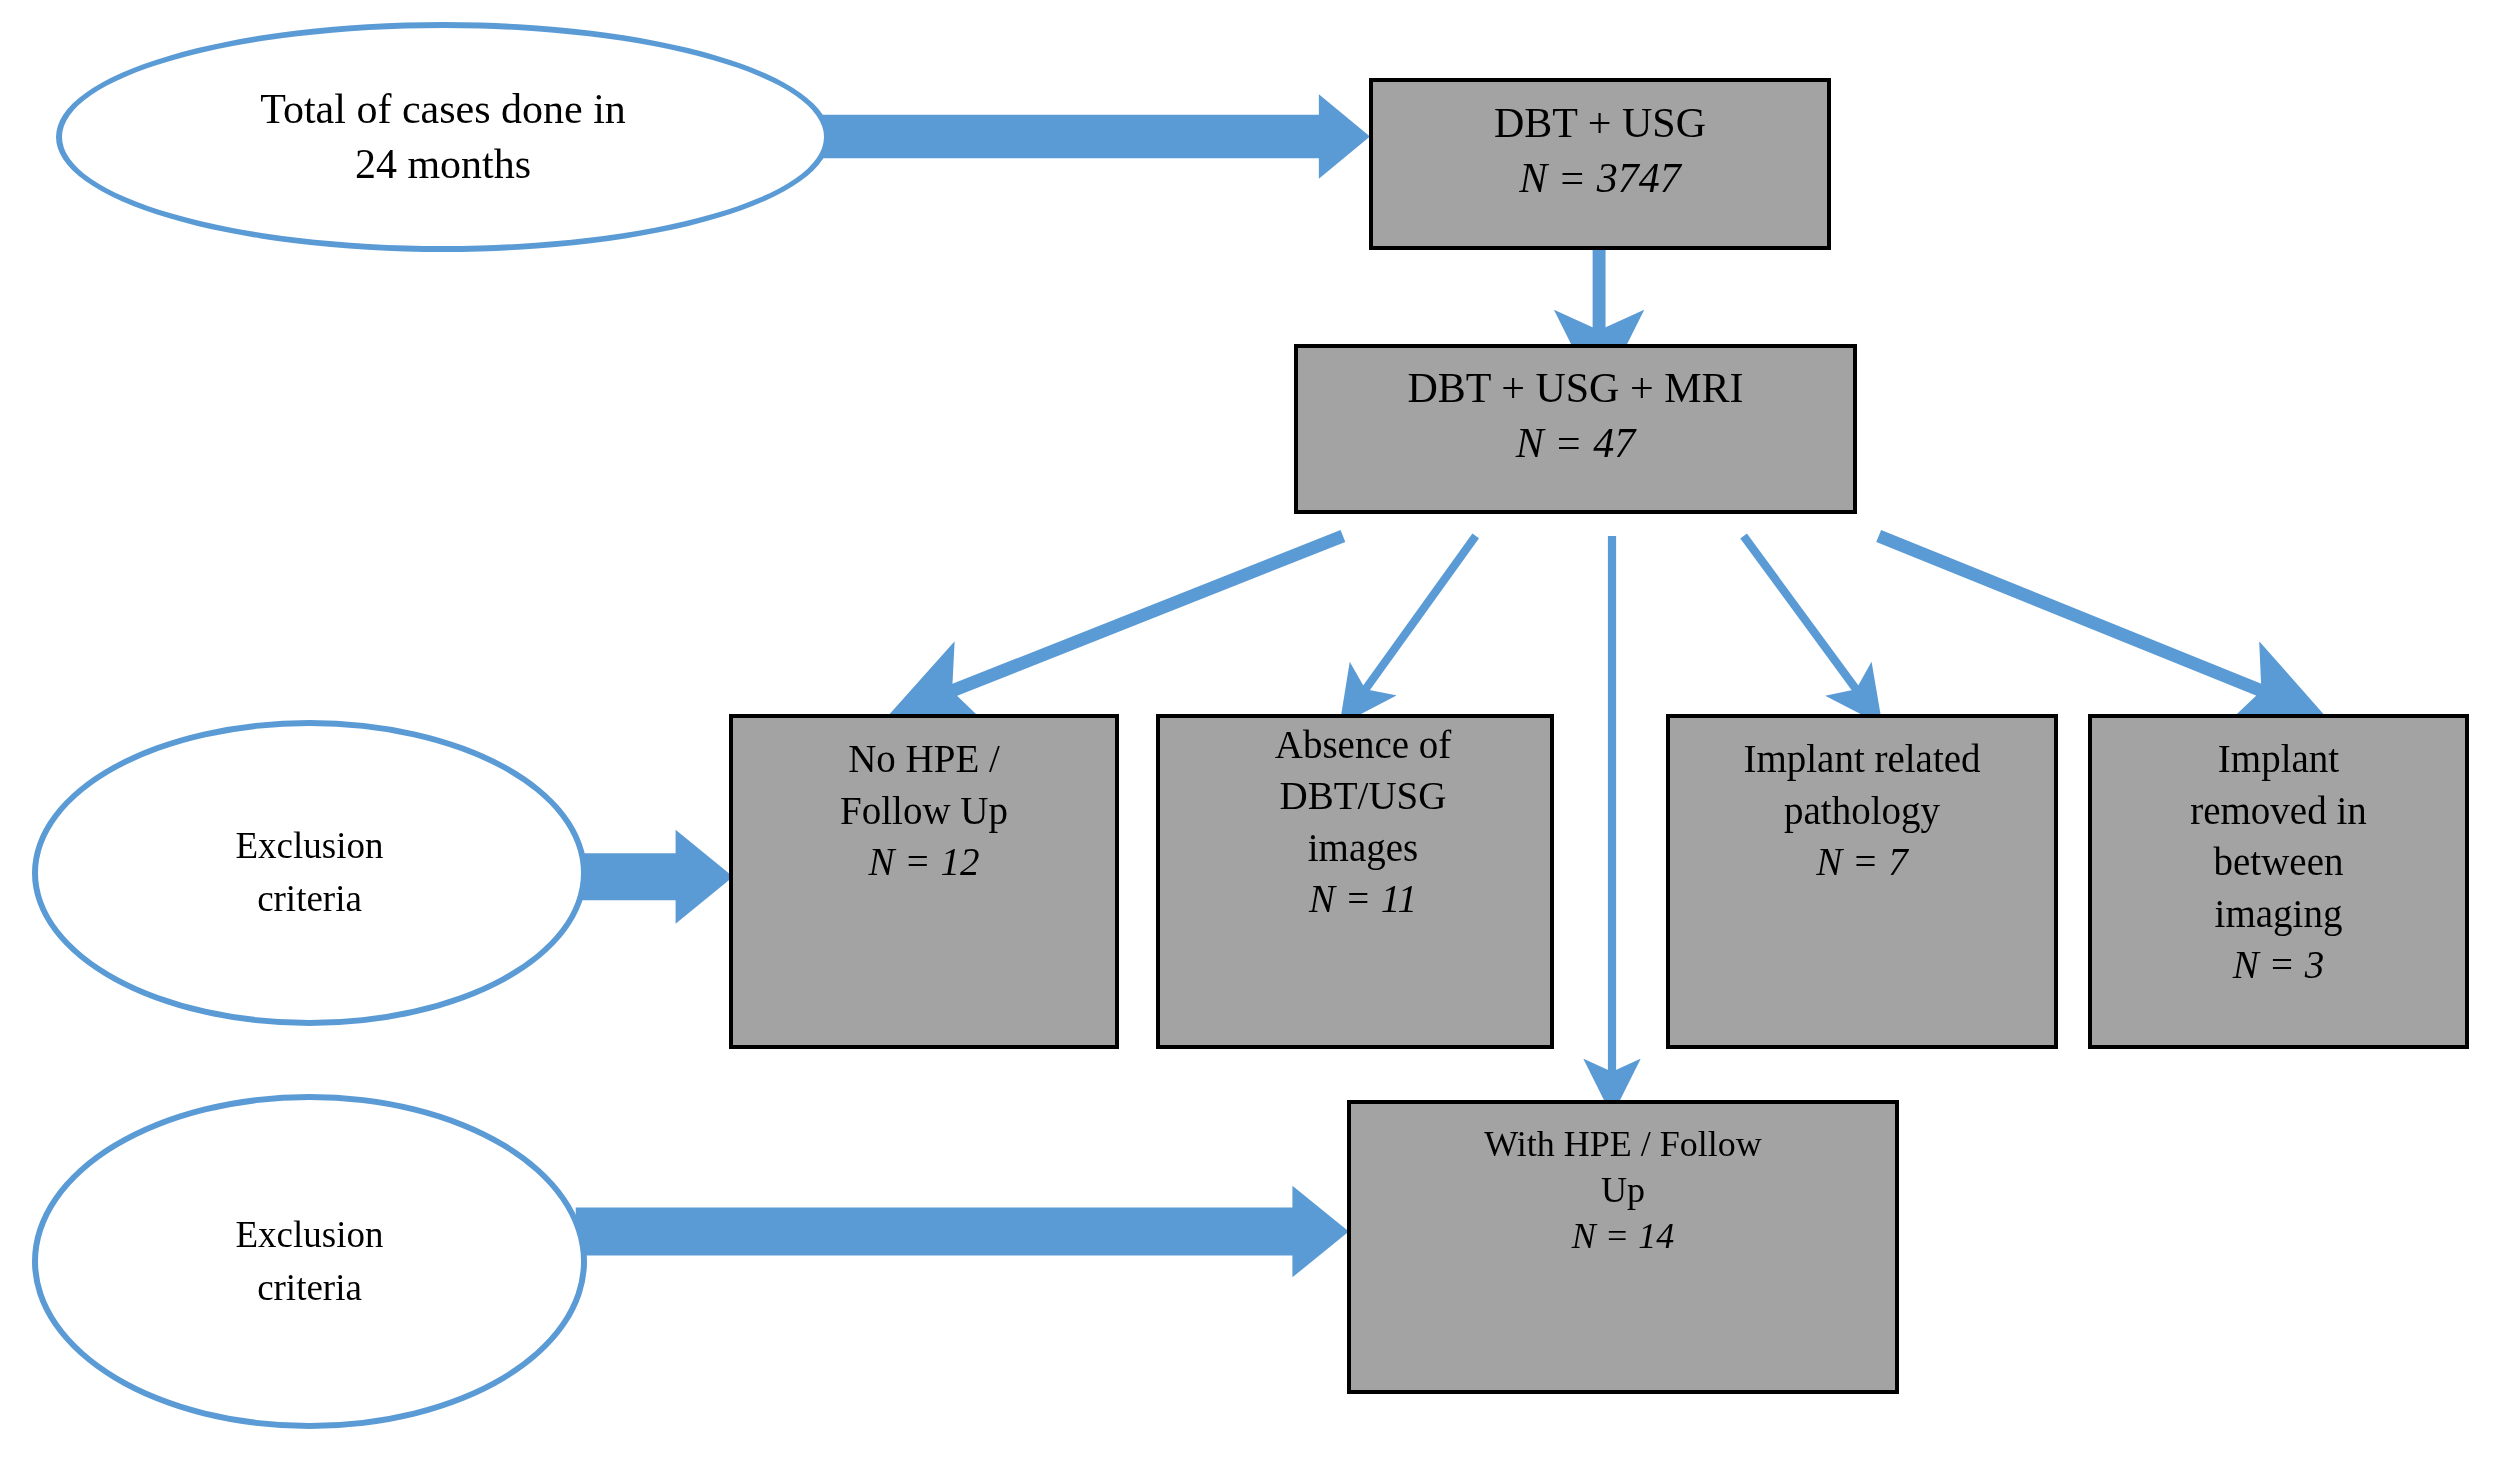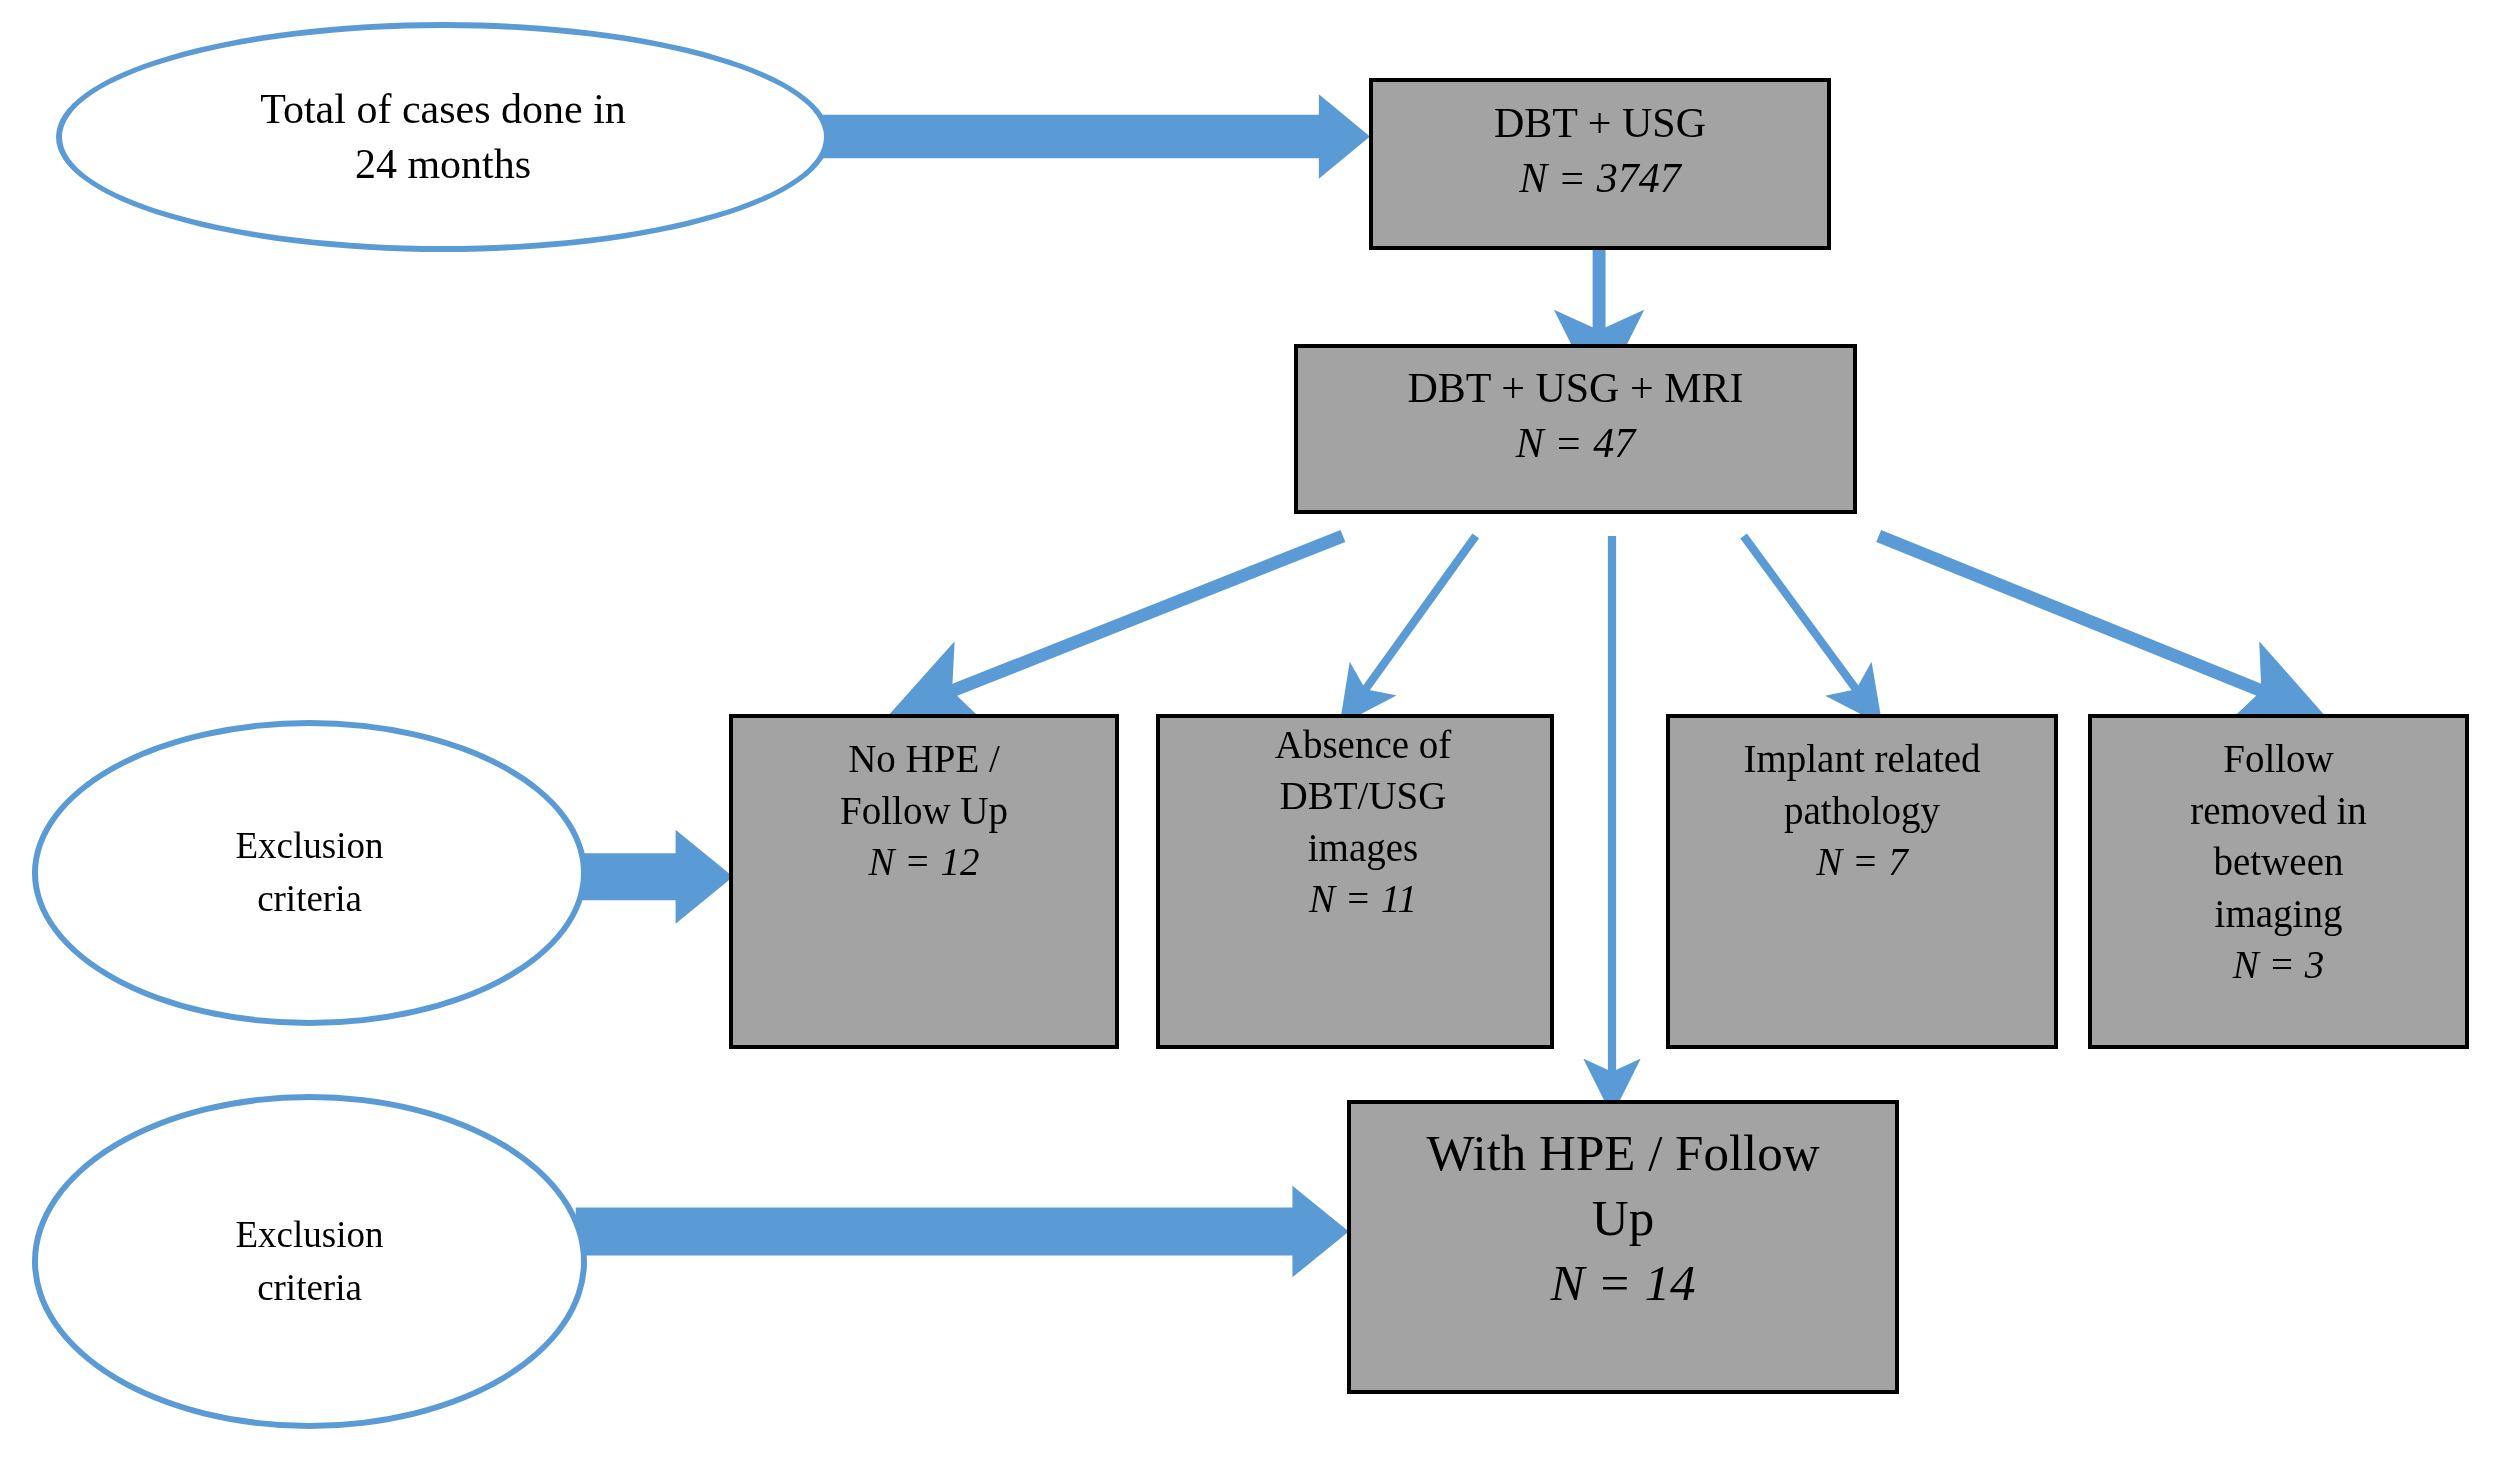--- a/index.html
+++ b/index.html
@@ -10,21 +10,21 @@
   .rect .inner{position:absolute;left:0;right:0;top:0;
                display:flex;flex-direction:column;align-items:center;}
   .ell{border:6.5px solid #5B9BD5;background:#fff;border-radius:50%;
        display:flex;flex-direction:column;align-items:center;justify-content:center;}
   .line{display:block;text-align:center;color:#000;white-space:nowrap;}
   .ital{font-style:italic;}
   svg.edges{position:absolute;left:0;top:0;width:2512px;height:1462px;overflow:visible;}
   .fs-big{font-size:42px;line-height:1.30;}
   .fs-mid{font-size:39px;line-height:1.32;}
   .fs-ell{font-size:37px;line-height:1.42;}
-  .fs-bot{font-size:51px;line-height:1.28;}
+  .fs-bot{font-size:36px;line-height:1.28;}
 </style>
 </head>
 <body>
 
 <div id="stage">
 
   <svg class="edges" viewBox="0 0 4276 2488" xmlns="http://www.w3.org/2000/svg">
     <defs>
       <marker id="ah" markerWidth="7" markerHeight="7" refX="3.1" refY="3.5" orient="auto" markerUnits="strokeWidth">
         <path d="M0,0 L7,3.5 L0,7 L1.6,3.5 Z" fill="#5B9BD5"></path>
@@ -113,21 +113,21 @@
   <div class="node rect" style="left:1666px;top:714px;width:392px;height:335px;">
     <div class="inner" style="top:15.3px;">
       <span class="line fs-mid">Implant related</span>
       <span class="line fs-mid">pathology</span>
       <span class="line fs-mid ital">N = 7</span>
     </div>
   </div>
 
   <div class="node rect" style="left:2088px;top:714px;width:381px;height:335px;">
     <div class="inner" style="top:15.3px;">
-      <span class="line fs-mid">Follow</span>
+      <span class="line fs-mid">Implant</span>
       <span class="line fs-mid">removed in</span>
       <span class="line fs-mid">between</span>
       <span class="line fs-mid">imaging</span>
       <span class="line fs-mid ital">N = 3</span>
     </div>
   </div>
 
   <div class="node rect" style="left:1347px;top:1100px;width:552px;height:294px;">
     <div class="inner" style="top:16.5px;">
       <span class="line fs-bot">With HPE / Follow</span>

